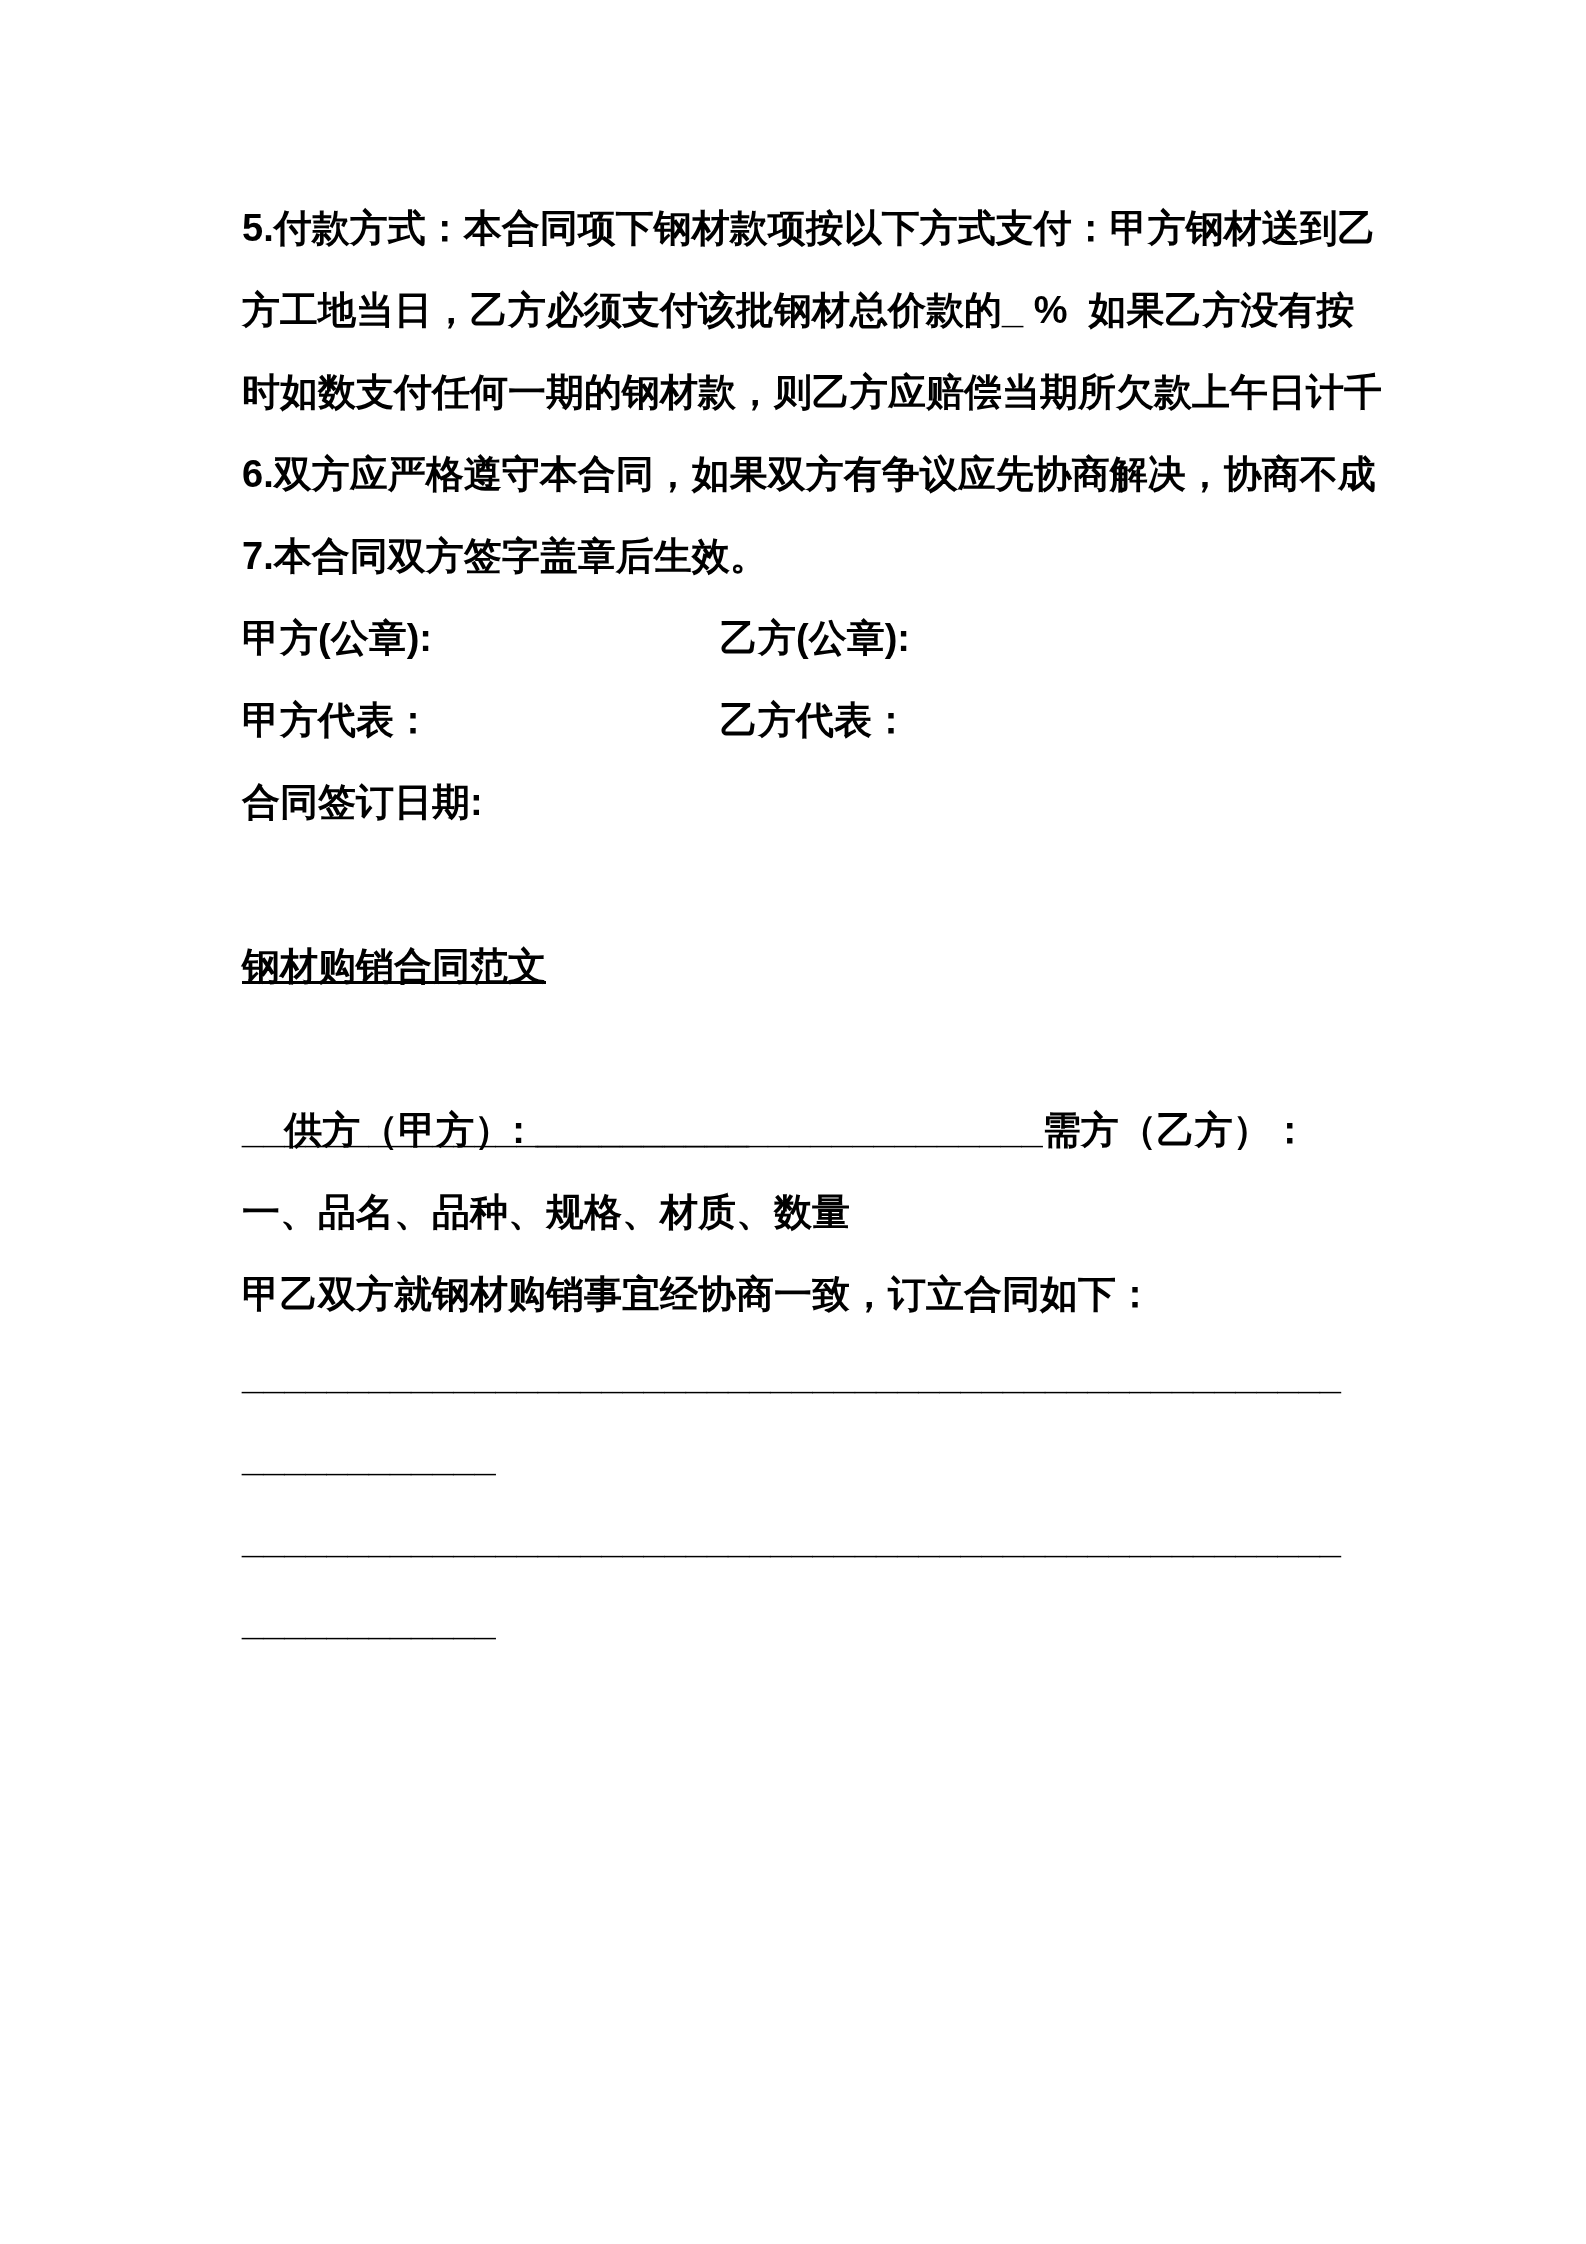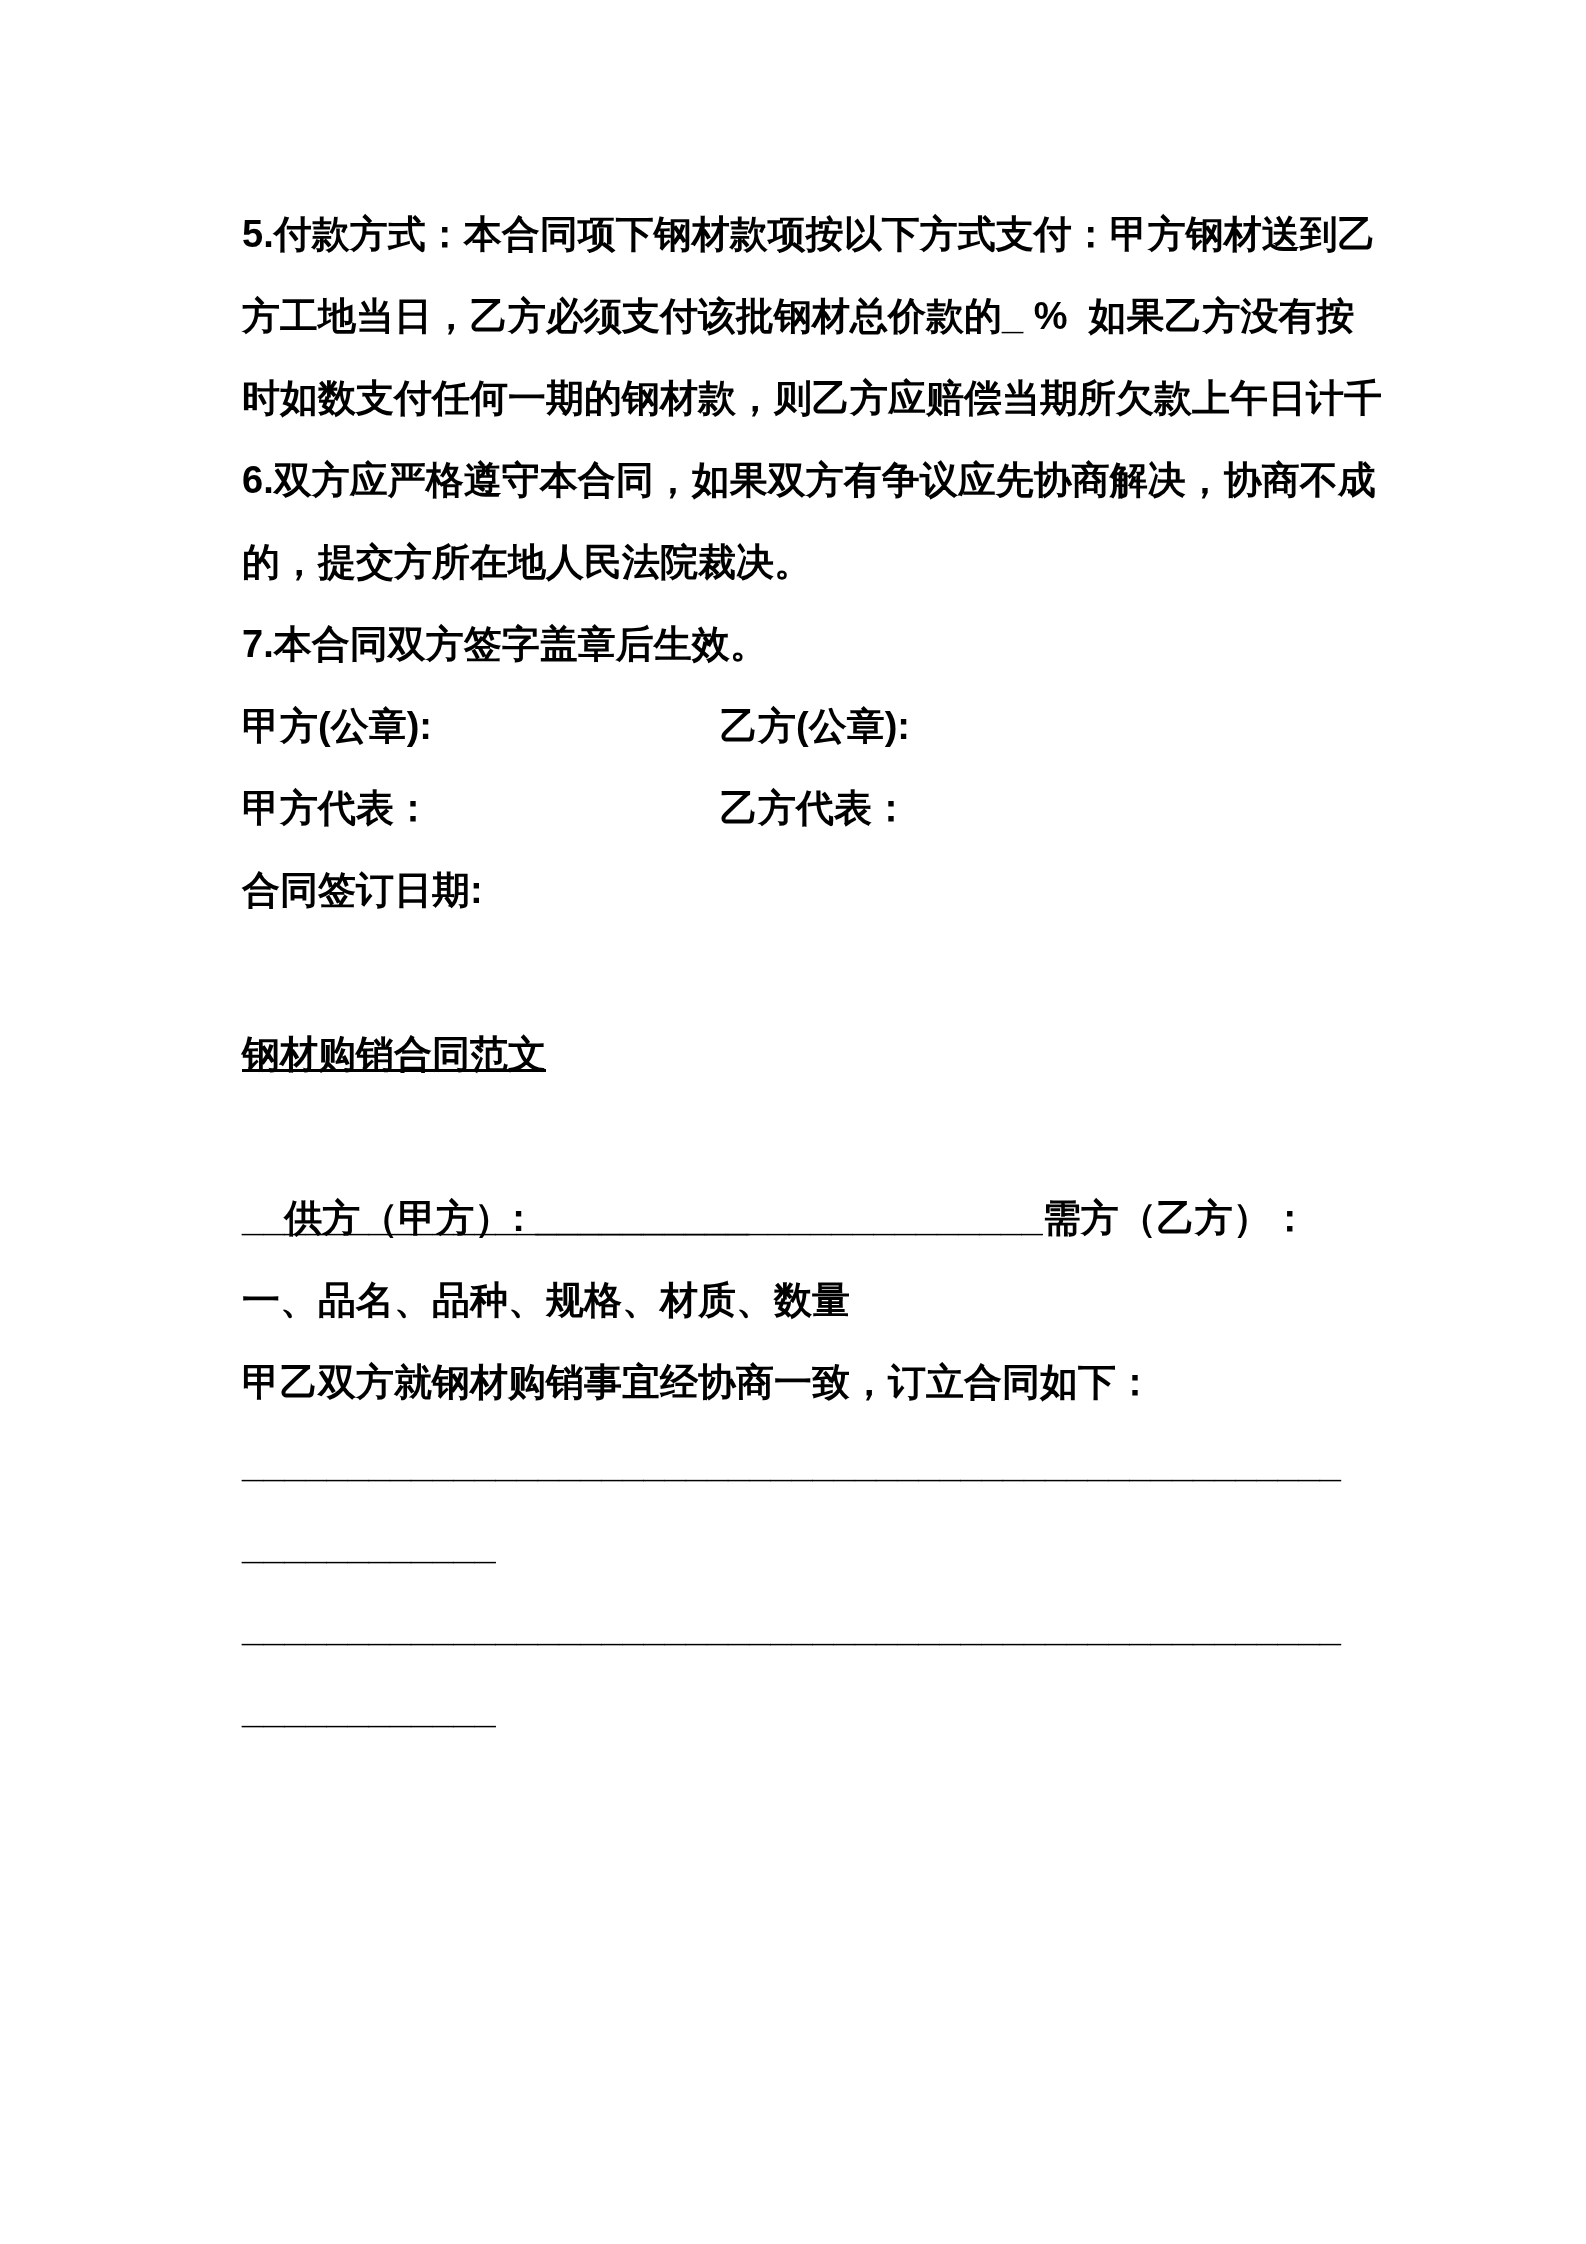--- a/index.html
+++ b/index.html
@@ -12,21 +12,21 @@
     background: #ffffff;
     color: #000000;
     font-family: "Liberation Sans", sans-serif;
     font-weight: bold;
     position: relative;
     overflow: hidden;
   }
   .doc {
     position: absolute;
     left: 242px;
-    top: 193px;
+    top: 187px;
     width: 1190px;
     font-size: 38px;
     line-height: 82px;
   }
   .line {
     height: 82px;
     white-space: pre;
   }
   .cols {
     display: flex;
@@ -47,21 +47,20 @@
 </head>
 <body>
 
 <div class="doc">
 
   <div class="line">5.付款方式：本合同项下钢材款项按以下方式支付：甲方钢材送到乙</div>
   <div class="line">方工地当日，乙方必须支付该批钢材总价款的_ %  如果乙方没有按</div>
   <div class="line">时如数支付任何一期的钢材款，则乙方应赔偿当期所欠款上午日计千</div>
 
   <div class="line">6.双方应严格遵守本合同，如果双方有争议应先协商解决，协商不成</div>
-  <div class="line">的，提交方所在地人民法院裁决。</div>
 
   <div class="line">7.本合同双方签字盖章后生效。</div>
 
 
   <div class="line cols">
     <span class="col-left">甲方(公章):</span>
     <span>乙方(公章):</span>
   </div>
 
   <div class="line cols">

